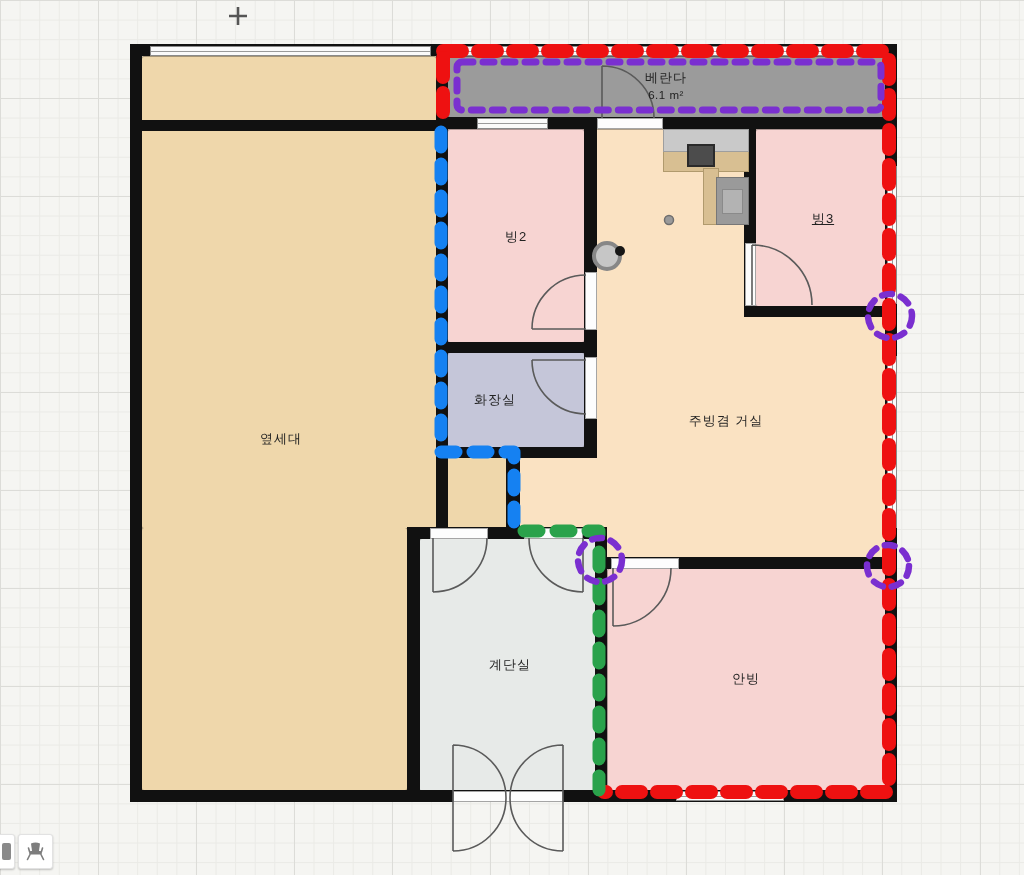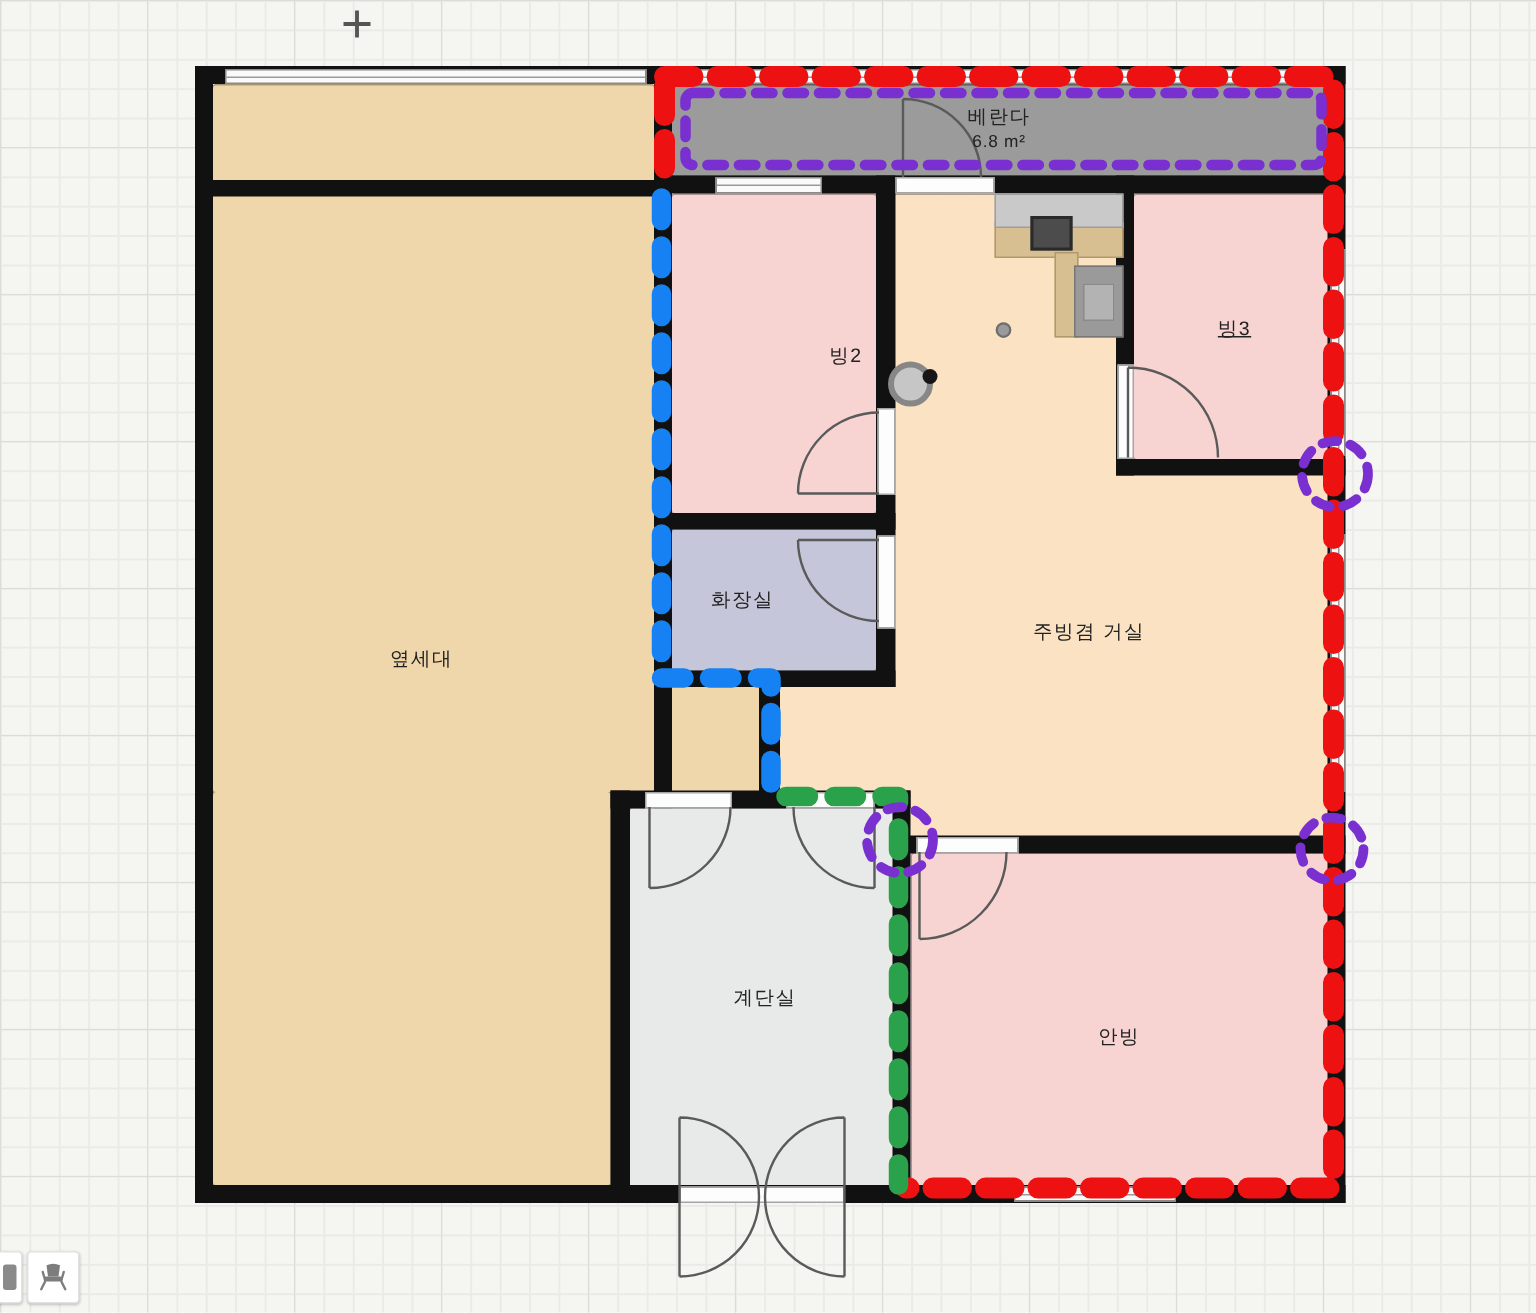--- a/index.html
+++ b/index.html
@@ -107,29 +107,29 @@
         M 453 745 A 53 53 0 0 1 506 798 M 453 851 A 53 53 0 0 0 506 798
         M 563 745 A 53 53 0 0 0 510 798 M 563 851 A 53 53 0 0 1 510 798"></path>
     </g>
     <circle cx="607" cy="256" r="13" fill="#c6c6c6" stroke="#878787" stroke-width="4"></circle>
     <circle cx="620" cy="251" r="5" fill="#161616"></circle>
     <circle cx="669" cy="220" r="4.5" fill="#9a9a9a" stroke="#6e6e6e" stroke-width="1.5"></circle>
   </svg>
 
   <div class="label" style="left:666px;top:85px;">
     <span>베란다</span>
-    <small>6.8 m²</small>
+    <small>6.1 m²</small>
   </div>
-  <div class="label" style="left:516px;top:237px;margin-left:48px;">빙2</div>
+  <div class="label" style="left:516px;top:237px;">빙2</div>
   <div class="label" style="left:823px;top:219px;text-decoration:underline;">빙3</div>
   <div class="label" style="left:281px;top:439px;">옆세대</div>
   <div class="label" style="left:495px;top:400px;">화장실</div>
   <div class="label" style="left:726px;top:421px;">주빙겸 거실</div>
   <div class="label" style="left:510px;top:665px;">계단실</div>
-  <div class="label" style="left:746px;top:679px;margin-top:12px;">안빙</div>
+  <div class="label" style="left:746px;top:679px;">안빙</div>
 
   <svg class="layer" width="1024" height="875">
     <g fill="none" stroke-linecap="round" stroke-linejoin="round">
       <path d="M 443 51 H 889 V 792 H 604" stroke-width="14" stroke-dasharray="19 16" stroke="#ee1111"></path>
       <path d="M 443 58 V 118" stroke-width="14" stroke-dasharray="19 16" stroke="#ee1111"></path>
       <path d="M 441 132 V 452 H 514 V 530" stroke-width="13" stroke-dasharray="15 17" stroke="#1581f2"></path>
       <path d="M 524 531 H 599 V 790" stroke-width="13" stroke-dasharray="15 17" stroke="#2aa24b"></path>
       <rect x="457" y="62" width="424" height="48" rx="5" stroke-width="7" stroke-dasharray="11 10" stroke="#7a2fd0"></rect>
       <circle cx="890" cy="316" r="22" stroke-width="6.5" stroke-dasharray="10 9" stroke="#7a2fd0"></circle>
       <circle cx="888" cy="566" r="21" stroke-width="6.5" stroke-dasharray="10 9" stroke="#7a2fd0"></circle>

